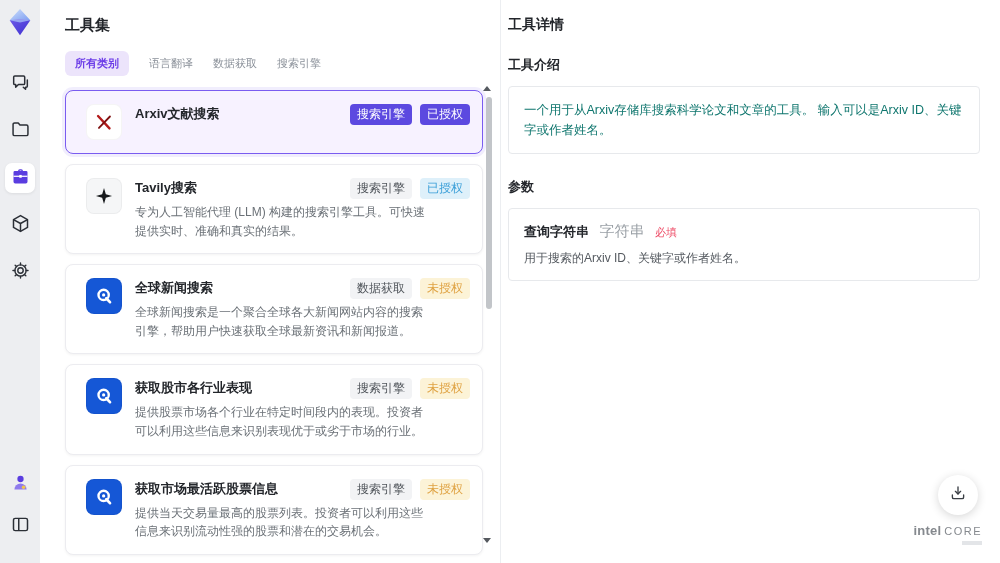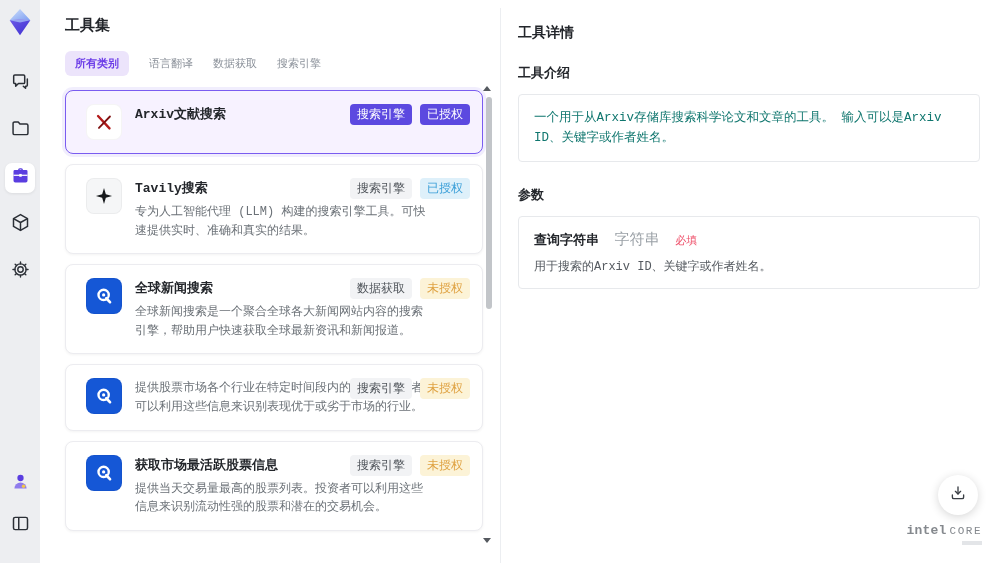--- a/index.html
+++ b/index.html
@@ -1,18 +1,18 @@
 <!DOCTYPE html>
 <html><head>
 <meta charset="utf-8">
 <style>
   * { margin:0; padding:0; box-sizing:border-box; }
   html,body { width:1000px; height:563px; overflow:hidden; }
   body { font-family:"Liberation Sans","DejaVu Sans",sans-serif; background:#fff; color:#23262b; }
-  .app { display:flex; width:1000px; height:563px;font-family:Liberation Mono, monospace; }
+  .app { display:flex; width:1000px; height:563px; }
 
   
   .sidebar { width:40px; background:#edeef1; display:flex; flex-direction:column; align-items:center; padding:7px 0 10px; flex-shrink:0; }
   .logo { width:30px; height:30px; margin-bottom:32px; }
   .side-icon { width:30px; height:30px; display:flex; align-items:center; justify-content:center; margin-bottom:17px; border-radius:7px; cursor:pointer; }
   .side-icon svg { width:21px; height:21px; }
   .side-icon.active { background:#fff; box-shadow:0 1px 3px rgba(0,0,0,.08); }
   .side-spacer { flex:1; }
   .side-bottom .side-icon { margin-bottom:12px; }
 
@@ -36,21 +36,21 @@
   .badge-cat { background:#f2f3f5; color:#51565c; }
   .badge-ok { background:#def0fa; color:#3b9fd8; }
   .badge-no { background:#fcf3d7; color:#dfa242; }
 
   
   .vscroll-up { position:absolute; right:9px; top:86px; width:0; height:0; border-left:4px solid transparent; border-right:4px solid transparent; border-bottom:5px solid #55595f; }
   .vscroll-thumb { position:absolute; right:8px; top:97px; width:6px; height:212px; background:#c2c5c9; border-radius:3px; }
   .vscroll-down { position:absolute; right:9px; top:538px; width:0; height:0; border-left:4px solid transparent; border-right:4px solid transparent; border-top:5px solid #55595f; }
 
   
-  .detail-panel { flex:1; border-left:1px solid #eceef1; padding:16px 20px 0 17px; position:relative;margin-top:8px; }
+  .detail-panel { flex:1; border-left:1px solid #eceef1; padding:16px 20px 0 7px; position:relative; }
   .detail-title { font-size:14px; font-weight:bold; margin-bottom:22px; }
   .section-heading { font-size:13px; font-weight:bold; margin-bottom:12px; }
   .info-box { border:1px solid #e7e9ec; border-radius:4px; background:#fff; padding:13px 15px; font-size:12.5px; color:#0f766e; line-height:1.6; margin-bottom:24px; }
   .param-box { border:1px solid #e7e9ec; border-radius:4px; background:#fff; padding:13px 15px; }
   .param-name { font-size:13px; font-weight:bold; color:#23262b; }
   .param-type { font-size:15px; color:#9aa0a6; margin-left:6px; }
   .param-required { font-size:11px; color:#ee4e68; margin-left:6px; }
   .param-desc { font-size:12px; color:#555a60; margin-top:9px; }
 
   
@@ -193,20 +193,21 @@
   </div>
         <div class="tool-card">
     <div class="tile" style="background: rgb(21, 87, 214);">
             <svg viewBox="0 0 24 24">
               <circle cx="11.6" cy="10.8" r="5.6" fill="none" stroke="#fff" stroke-width="2.6"></circle>
               <path d="M14.5 14.5l4 4.2" stroke="#fff" stroke-width="3" stroke-linecap="round"></path>
               <circle cx="11.6" cy="10.8" r="1.8" fill="#fff"></circle>
             </svg>
           </div>
     <div class="tool-content">
+      <div class="tool-title">获取股市各行业表现</div>
       <div class="tool-desc">提供股票市场各个行业在特定时间段内的表现。投资者可以利用这些信息来识别表现优于或劣于市场的行业。</div>
     </div>
     <div class="badges">
       <span class="badge badge-cat">搜索引擎</span>
       <span class="badge badge-no">未授权</span>
     </div>
   </div>
         <div class="tool-card">
     <div class="tile" style="background: rgb(21, 87, 214);">
             <svg viewBox="0 0 24 24">

